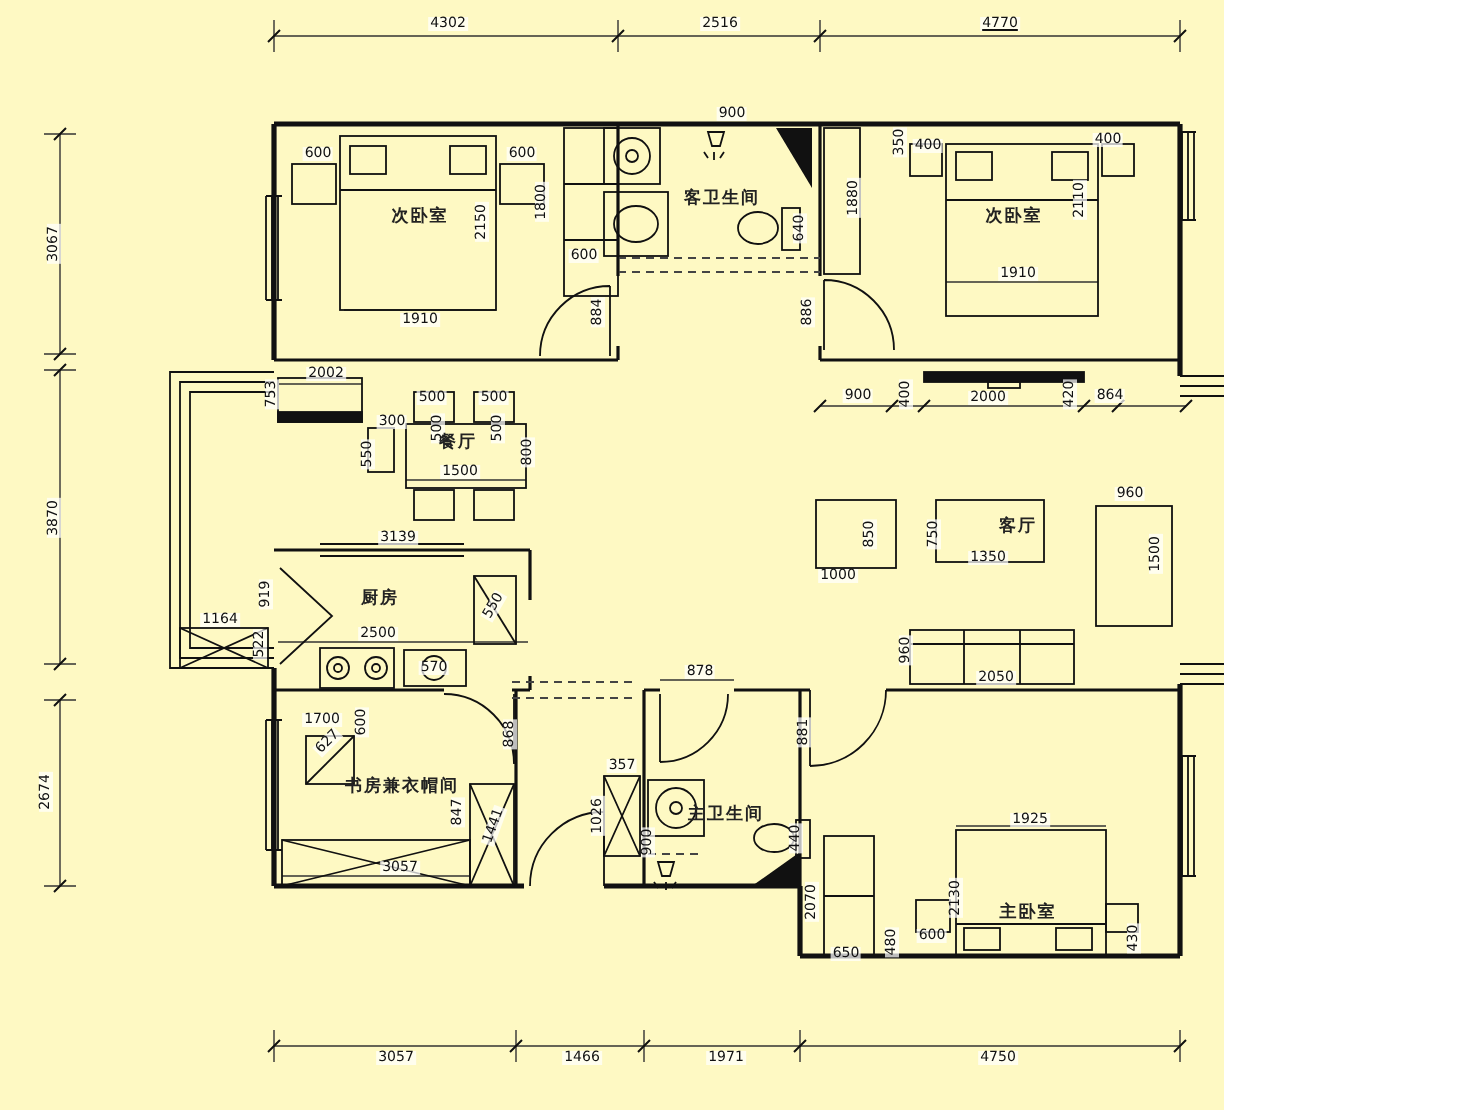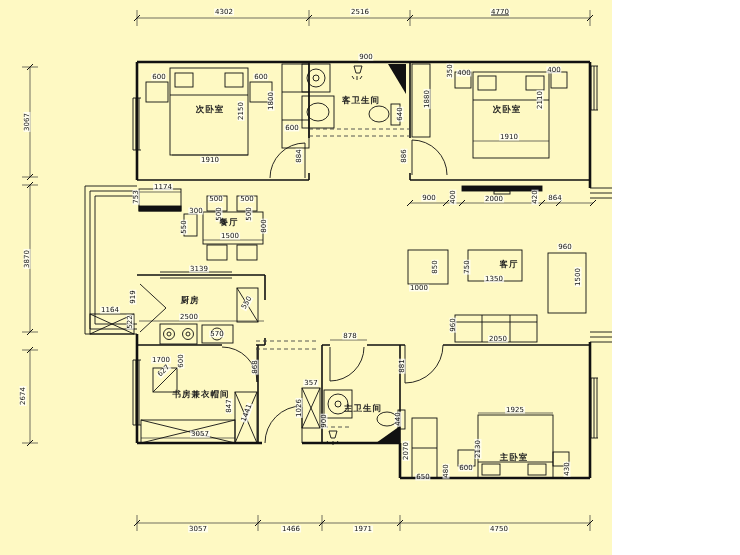--- a/index.html
+++ b/index.html
@@ -184,21 +184,21 @@
       <span class="lbl" style="left: 291px; top: 529px; transform: translate(-50%, -50%) rotate(0deg);">1466</span>
       <span class="lbl" style="left: 363px; top: 529px; transform: translate(-50%, -50%) rotate(0deg);">1971</span>
       <span class="lbl" style="left: 499px; top: 529px; transform: translate(-50%, -50%) rotate(0deg);">4750</span>
       <span class="lbl" style="left: 159px; top: 77px; transform: translate(-50%, -50%) rotate(0deg);">600</span>
       <span class="lbl" style="left: 261px; top: 77px; transform: translate(-50%, -50%) rotate(0deg);">600</span>
       <span class="lbl" style="left: 241px; top: 111px; transform: translate(-50%, -50%) rotate(-90deg);">2150</span>
       <span class="lbl" style="left: 271px; top: 101px; transform: translate(-50%, -50%) rotate(-90deg);">1800</span>
       <span class="lbl" style="left: 210px; top: 160px; transform: translate(-50%, -50%) rotate(0deg);">1910</span>
       <span class="lbl" style="left: 292px; top: 128px; transform: translate(-50%, -50%) rotate(0deg);">600</span>
       <span class="lbl" style="left: 299px; top: 156px; transform: translate(-50%, -50%) rotate(-90deg);">884</span>
-      <span class="lbl" style="left: 163px; top: 187px; transform: translate(-50%, -50%) rotate(0deg);">1174</span>
+      <span class="lbl" style="left: 163px; top: 187px; transform: translate(-50%, -50%) rotate(0deg);">2002</span>
       <span class="lbl" style="left: 366px; top: 57px; transform: translate(-50%, -50%) rotate(0deg);">900</span>
       <span class="lbl" style="left: 400px; top: 114px; transform: translate(-50%, -50%) rotate(-90deg);">640</span>
       <span class="lbl" style="left: 404px; top: 156px; transform: translate(-50%, -50%) rotate(-90deg);">886</span>
       <span class="lbl" style="left: 450px; top: 71px; transform: translate(-50%, -50%) rotate(-90deg);">350</span>
       <span class="lbl" style="left: 464px; top: 73px; transform: translate(-50%, -50%) rotate(0deg);">400</span>
       <span class="lbl" style="left: 554px; top: 70px; transform: translate(-50%, -50%) rotate(0deg);">400</span>
       <span class="lbl" style="left: 427px; top: 99px; transform: translate(-50%, -50%) rotate(-90deg);">1880</span>
       <span class="lbl" style="left: 540px; top: 100px; transform: translate(-50%, -50%) rotate(-90deg);">2110</span>
       <span class="lbl" style="left: 509px; top: 137px; transform: translate(-50%, -50%) rotate(0deg);">1910</span>
       <span class="lbl" style="left: 429px; top: 198px; transform: translate(-50%, -50%) rotate(0deg);">900</span>

